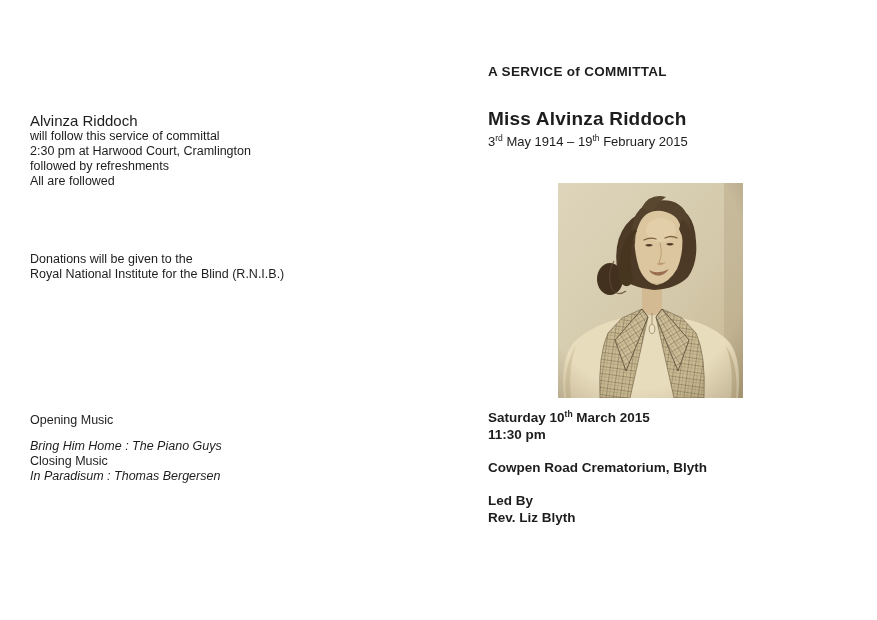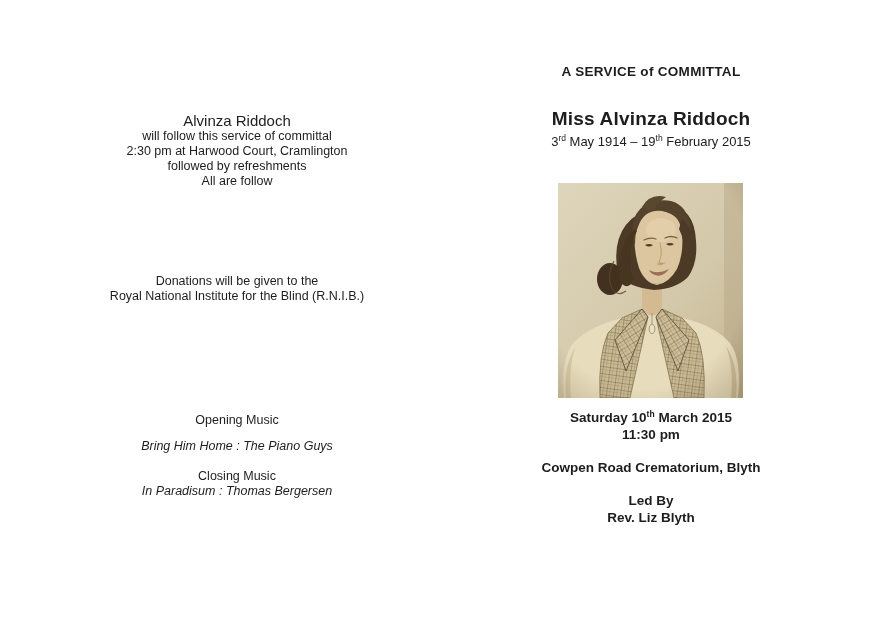--- a/index.html
+++ b/index.html
@@ -3,56 +3,56 @@
 <meta charset="utf-8">
 <title>Order of Service</title>
 <style>
   html,body{margin:0;padding:0}
   body{
     width:877px;height:620px;position:relative;overflow:hidden;
     background:#ffffff;color:#1d1d1d;
     font-family:"Liberation Sans", sans-serif;
   }
   .page{position:absolute;inset:0;background:#ffffff}
-  .blk{position:absolute;text-align:center}
+  .blk{position:absolute;}
   .left-col{left:30px;width:414px}
   .right-col{left:488px;width:326px}
   p{margin:0;padding:0}
   .body-line{font-size:12.5px;line-height:15px}
   .name-line{font-size:15px;line-height:17px}
   .italic{font-style:italic}
   .committal-header{font-size:13.5px;font-weight:700;letter-spacing:.3px}
   .deceased{font-size:19px;font-weight:700;letter-spacing:.2px}
   .dates{font-size:13px;line-height:16px}
   sup{font-size:8.5px;vertical-align:super;line-height:0}
   .bold-line{font-size:13.5px;font-weight:700;line-height:17px}
   .gap-sm{margin-top:11px}
-  .gap-md{margin-top:15px}
+  .gap-md{}
   .photo{
     position:absolute;left:558px;top:183px;width:185px;height:215px;
     overflow:hidden;
   }
   .photo svg{display:block}
 </style>
 </head>
 <body>
 
 <div class="page">
 
   <section>
 
     <div class="blk left-col" style="top:112px">
       <p class="name-line">Alvinza Riddoch</p>
       <p class="body-line">will follow this service of committal</p>
       <p class="body-line">2:30 pm at Harwood Court, Cramlington</p>
       <p class="body-line">followed by refreshments</p>
-      <p class="body-line">All are follow</p>
+      <p class="body-line">All are followed</p>
     </div>
 
-    <div class="blk left-col" style="top:274px">
+    <div class="blk left-col" style="top:252px">
       <p class="body-line">Donations will be given to the</p>
       <p class="body-line">Royal National Institute for the Blind (R.N.I.B.)</p>
     </div>
 
     <div class="blk left-col" style="top:413px">
       <p class="body-line">Opening Music</p>
       <p class="body-line italic gap-sm">Bring Him Home : The Piano Guys</p>
       <p class="body-line gap-md">Closing Music</p>
       <p class="body-line italic">In Paradisum : Thomas Bergersen</p>
     </div>

